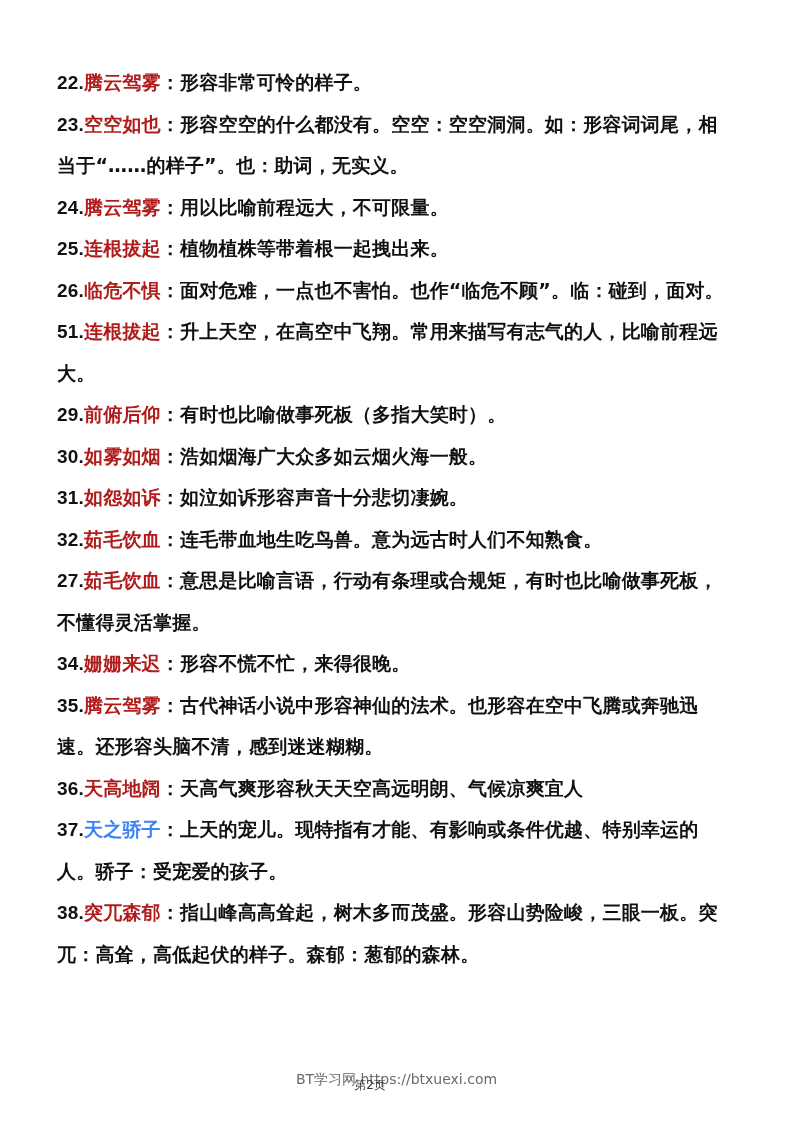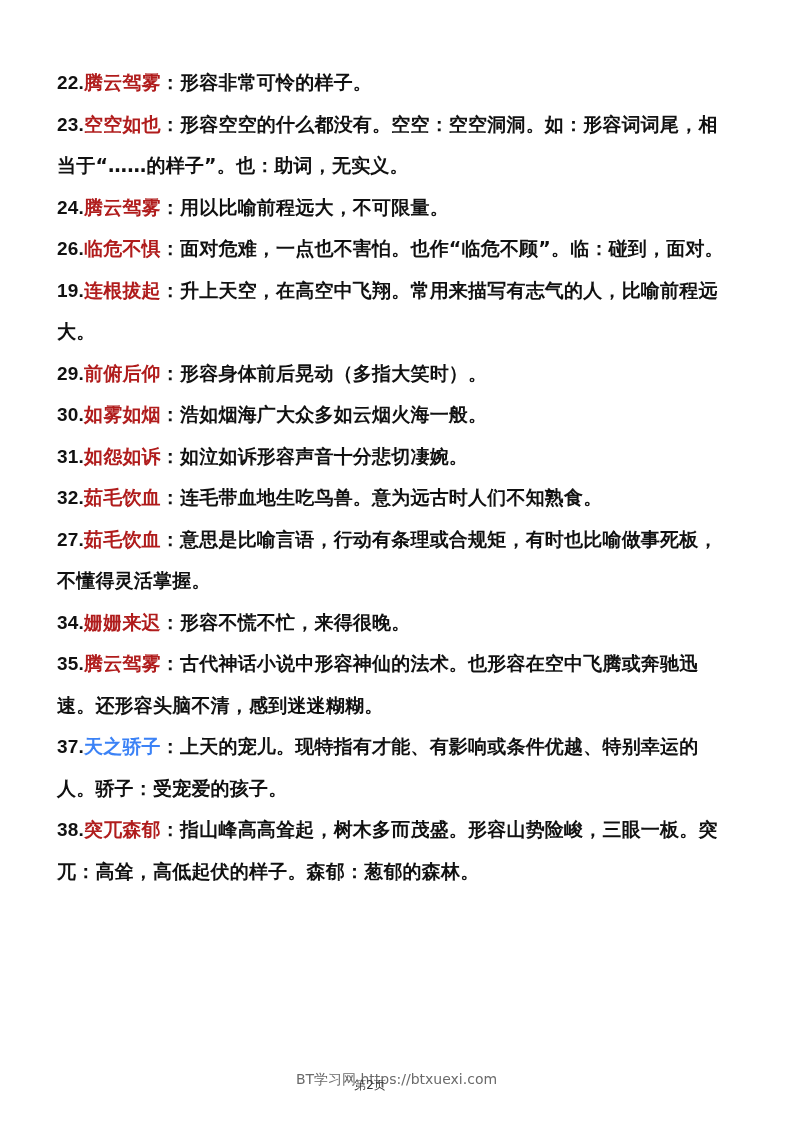--- a/index.html
+++ b/index.html
@@ -74,47 +74,53 @@
   <div class="entry">
     <span class="num">22.</span><span class="term">腾云驾雾</span><span class="colon">：</span><span class="def">形容非常可怜的样子。</span>
   </div>
   <div class="entry">
     <span class="num">23.</span><span class="term">空空如也</span><span class="colon">：</span><span class="def">形容空空的什么都没有。空空：空空洞洞。如：形容词词尾，相当于“……的样子”。也：助词，无实义。</span>
   </div>
   <div class="entry">
     <span class="num">24.</span><span class="term">腾云驾雾</span><span class="colon">：</span><span class="def">用以比喻前程远大，不可限量。</span>
   </div>
   <div class="entry">
+    <span class="num">25.</span><span class="term">连根拔起</span><span class="colon">：</span><span class="def">植物植株等带着根一起拽出来。</span>
+  </div>
+  <div class="entry">
     <span class="num">26.</span><span class="term">临危不惧</span><span class="colon">：</span><span class="def">面对危难，一点也不害怕。也作“临危不顾”。临：碰到，面对。</span>
   </div>
   <div class="entry">
-    <span class="num">19.</span><span class="term">连根拔起</span><span class="colon">：</span><span class="def">升上天空，在高空中飞翔。常用来描写有志气的人，比喻前程远大。</span>
+    <span class="num">51.</span><span class="term">连根拔起</span><span class="colon">：</span><span class="def">升上天空，在高空中飞翔。常用来描写有志气的人，比喻前程远大。</span>
   </div>
   <div class="entry">
-    <span class="num">29.</span><span class="term">前俯后仰</span><span class="colon">：</span><span class="def">形容身体前后晃动（多指大笑时）。</span>
+    <span class="num">29.</span><span class="term">前俯后仰</span><span class="colon">：</span><span class="def">有时也比喻做事死板（多指大笑时）。</span>
   </div>
   <div class="entry">
     <span class="num">30.</span><span class="term">如雾如烟</span><span class="colon">：</span><span class="def">浩如烟海广大众多如云烟火海一般。</span>
   </div>
   <div class="entry">
     <span class="num">31.</span><span class="term">如怨如诉</span><span class="colon">：</span><span class="def">如泣如诉形容声音十分悲切凄婉。</span>
   </div>
   <div class="entry">
     <span class="num">32.</span><span class="term">茹毛饮血</span><span class="colon">：</span><span class="def">连毛带血地生吃鸟兽。意为远古时人们不知熟食。</span>
   </div>
   <div class="entry">
     <span class="num">27.</span><span class="term">茹毛饮血</span><span class="colon">：</span><span class="def">意思是比喻言语，行动有条理或合规矩，有时也比喻做事死板，不懂得灵活掌握。</span>
   </div>
   <div class="entry">
     <span class="num">34.</span><span class="term">姗姗来迟</span><span class="colon">：</span><span class="def">形容不慌不忙，来得很晚。</span>
   </div>
   <div class="entry">
     <span class="num">35.</span><span class="term">腾云驾雾</span><span class="colon">：</span><span class="def">古代神话小说中形容神仙的法术。也形容在空中飞腾或奔驰迅速。还形容头脑不清，感到迷迷糊糊。</span>
   </div>
   <div class="entry">
+    <span class="num">36.</span><span class="term">天高地阔</span><span class="colon">：</span><span class="def">天高气爽形容秋天天空高远明朗、气候凉爽宜人</span>
+  </div>
+  <div class="entry">
     <span class="num">37.</span><span class="term plain">天之骄子</span><span class="colon">：</span><span class="def">上天的宠儿。现特指有才能、有影响或条件优越、特别幸运的人。骄子：受宠爱的孩子。</span>
   </div>
   <div class="entry">
     <span class="num">38.</span><span class="term">突兀森郁</span><span class="colon">：</span><span class="def">指山峰高高耸起，树木多而茂盛。形容山势险峻，三眼一板。突兀：高耸，高低起伏的样子。森郁：葱郁的森林。</span>
   </div>
 </div>
 
 <div class="footer">BT学习网 https://btxuexi.com</div>
 <div class="footer-page">第2页</div>
 

